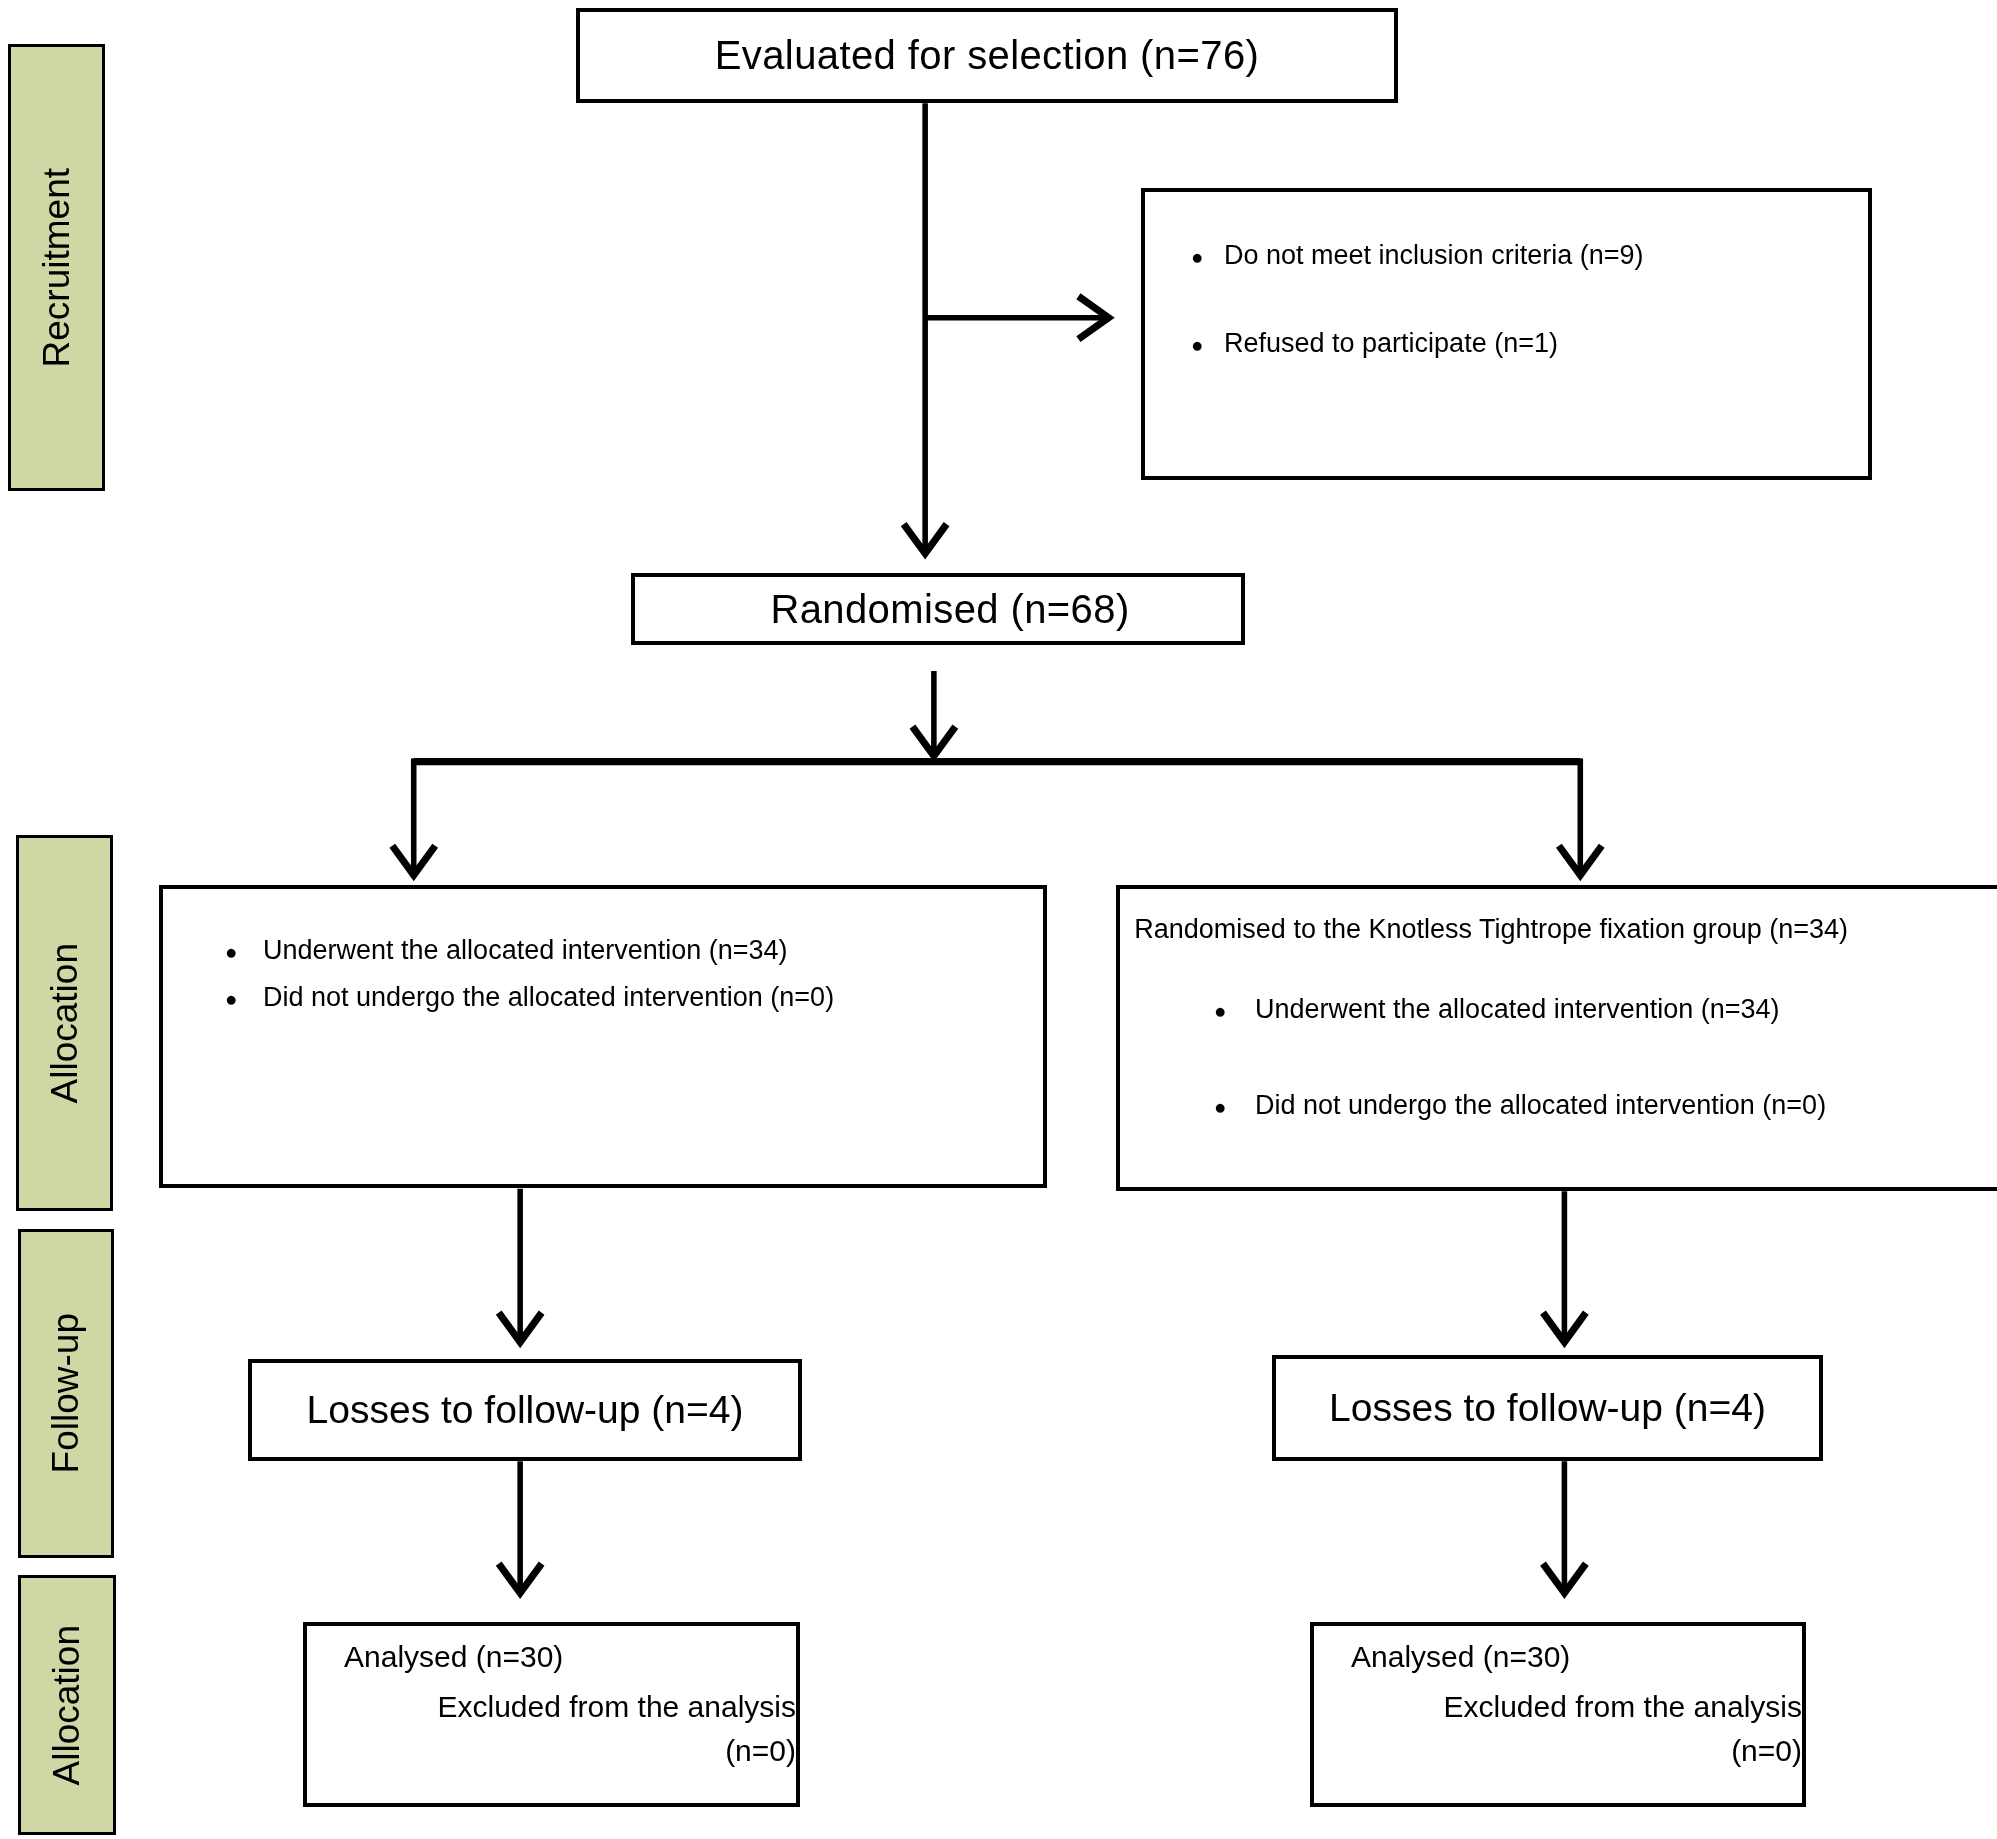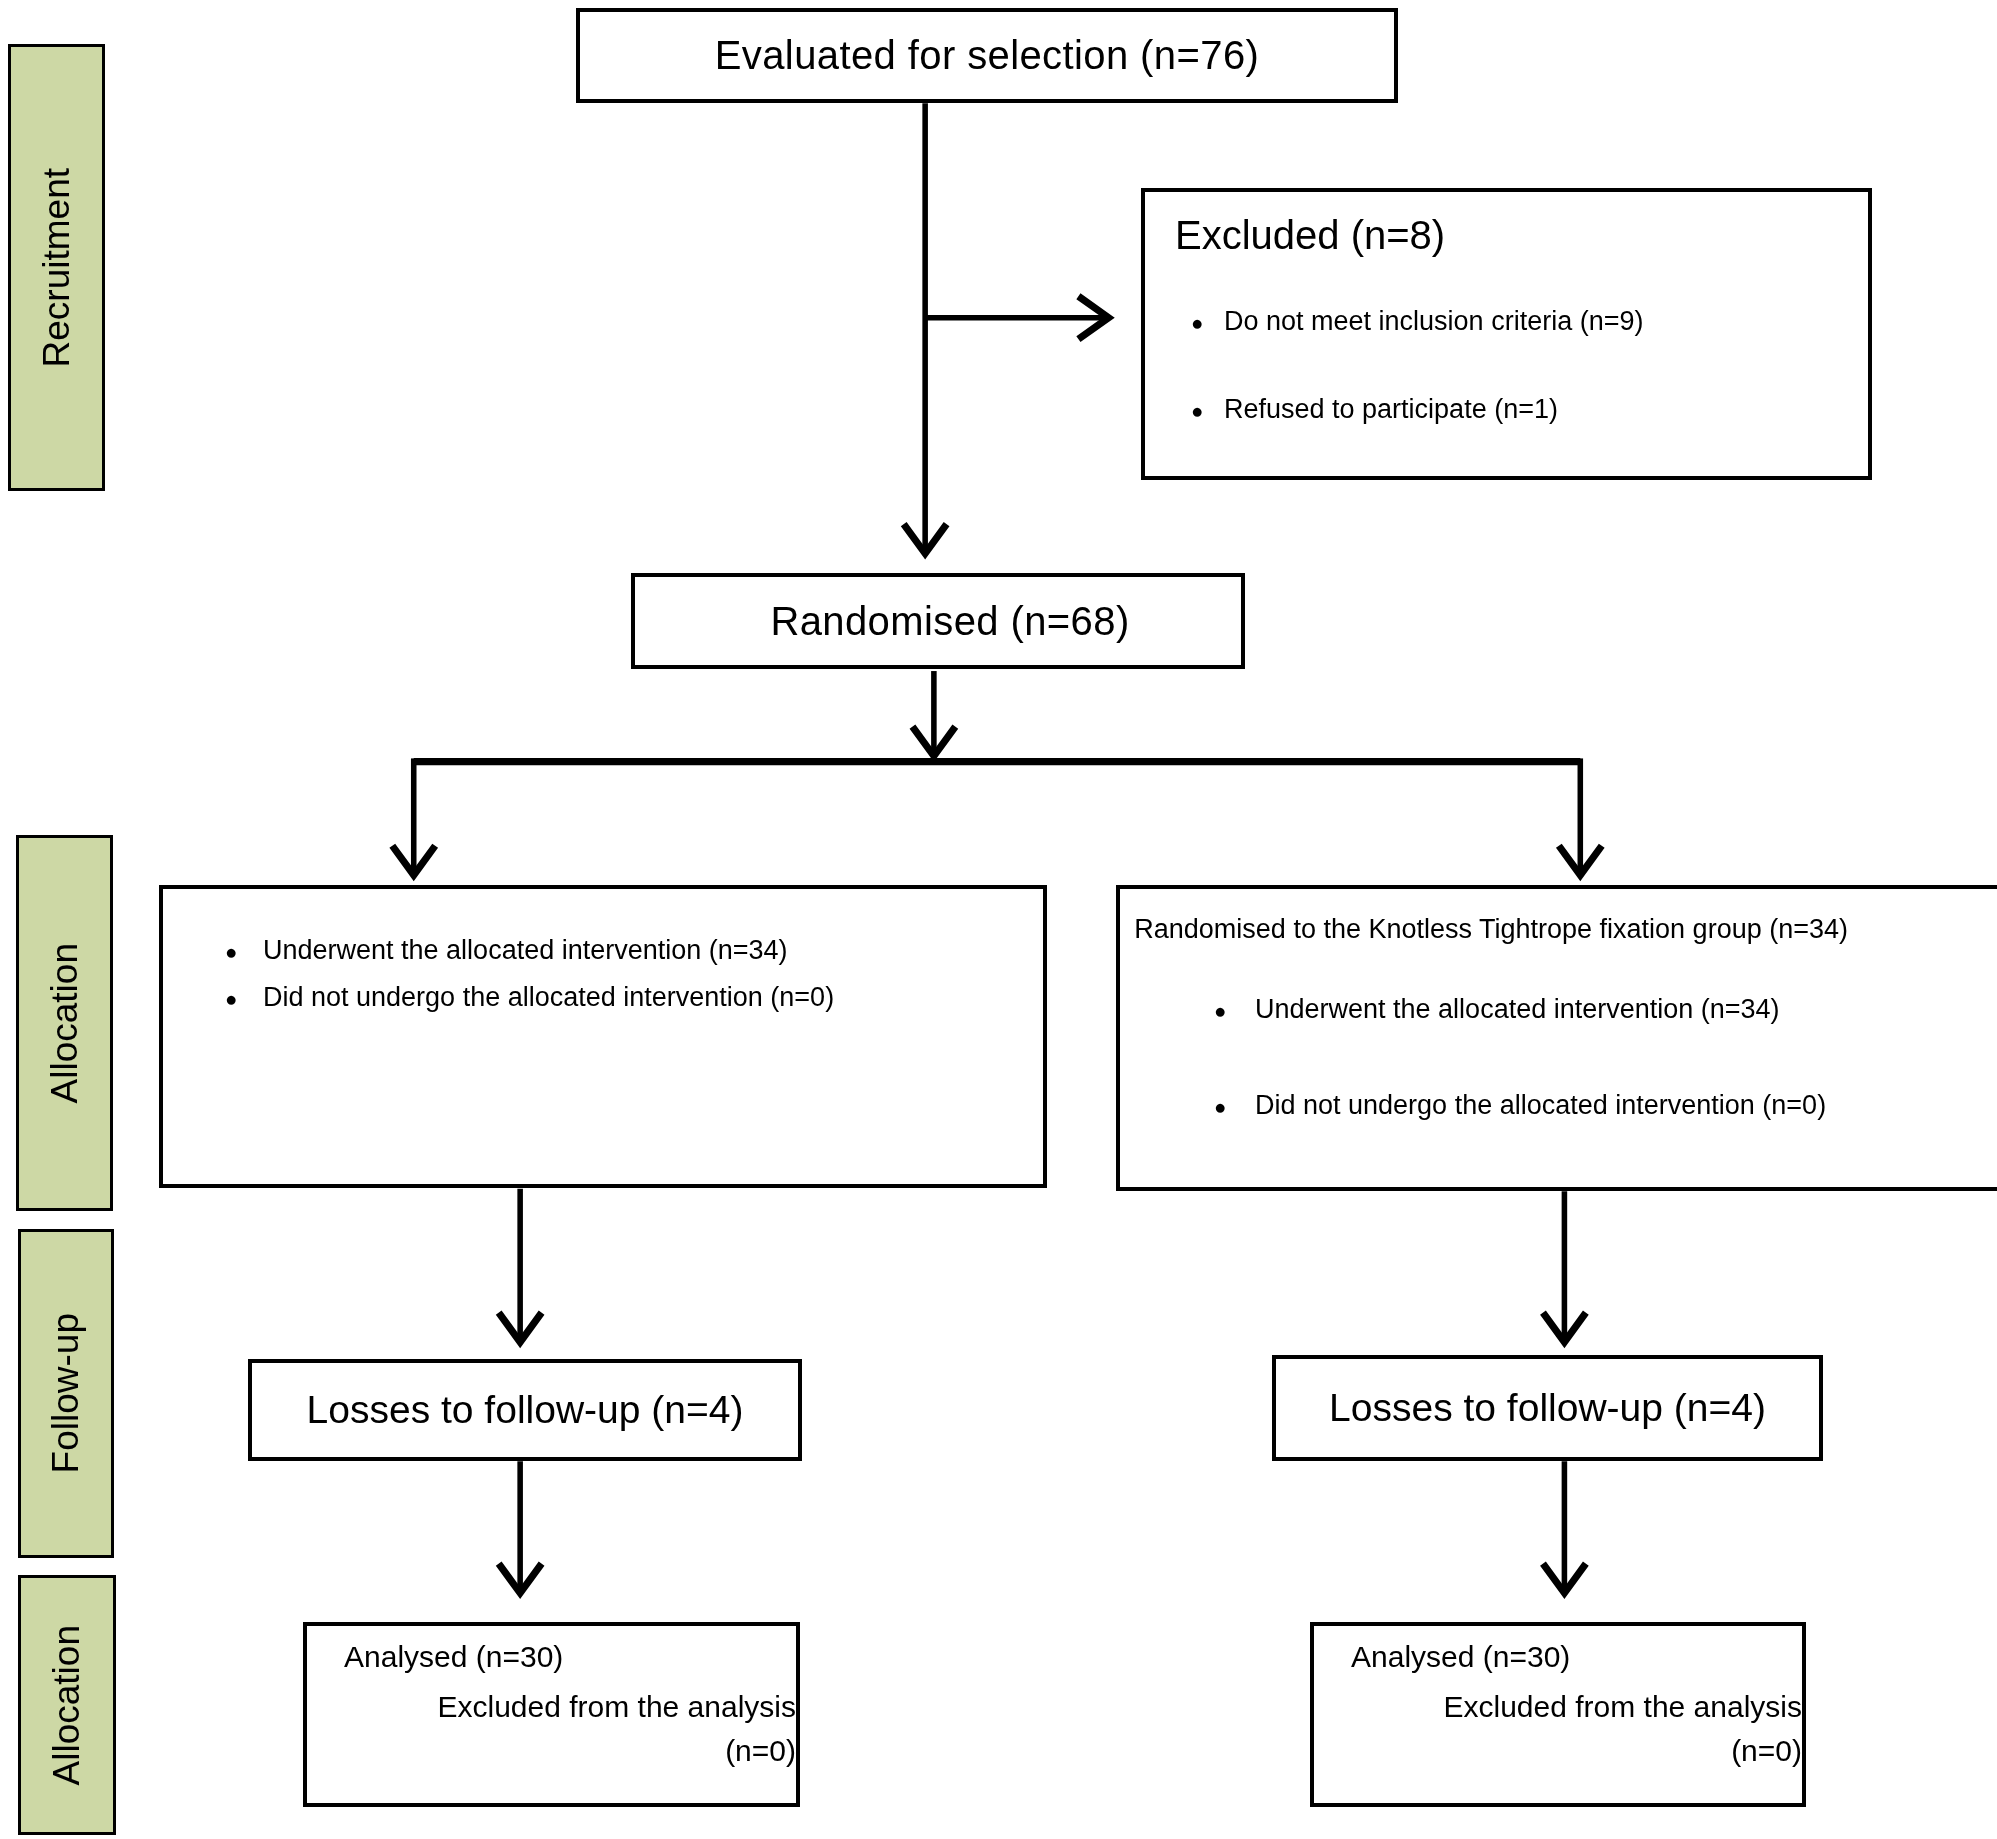--- a/index.html
+++ b/index.html
@@ -137,34 +137,33 @@
   </div>
   <div class="stage" style="left: 17.5px; top: 1575px; width: 98px; height: 260px; background: rgb(205, 216, 165);">
     <span class="vtext">Allocation</span>
   </div>
 
   <div class="box center-box" style="left:576px; top:8px; width:822px; height:95px;">
     <span class="hdr-text">Evaluated for selection (n=76)</span>
   </div>
 
   <div class="box" style="left:1141px; top:188px; width:731px; height:292px;">
-    <div class="excluded-title">Excluded (n=8)</div>
     <div class="excluded-bullets">
       <div class="bullet-row">
         <span class="marker">●</span>
         <span class="btext">Do not meet inclusion criteria (n=9)</span>
       </div>
       <div class="bullet-row row-2">
         <span class="marker">●</span>
         <span class="btext">Refused to participate (n=1)</span>
       </div>
     </div>
   </div>
 
-  <div class="box center-box" style="left:631px; top:573px; width:614px; height:96px;padding-left:24px;">
+  <div class="box center-box" style="left:631px; top:573px; width:614px; height:72px;padding-left:24px;">
     <span class="hdr-text">Randomised (n=68)</span>
   </div>
 
   <div class="box titled-box" style="left:159px; top:885px; width:888px; height:303px;">
     <div class="screw-bullets">
       <div class="bullet-row">
         <span class="marker">●</span>
         <span class="btext">Underwent the allocated intervention (n=34)</span>
       </div>
       <div class="bullet-row row-2">

